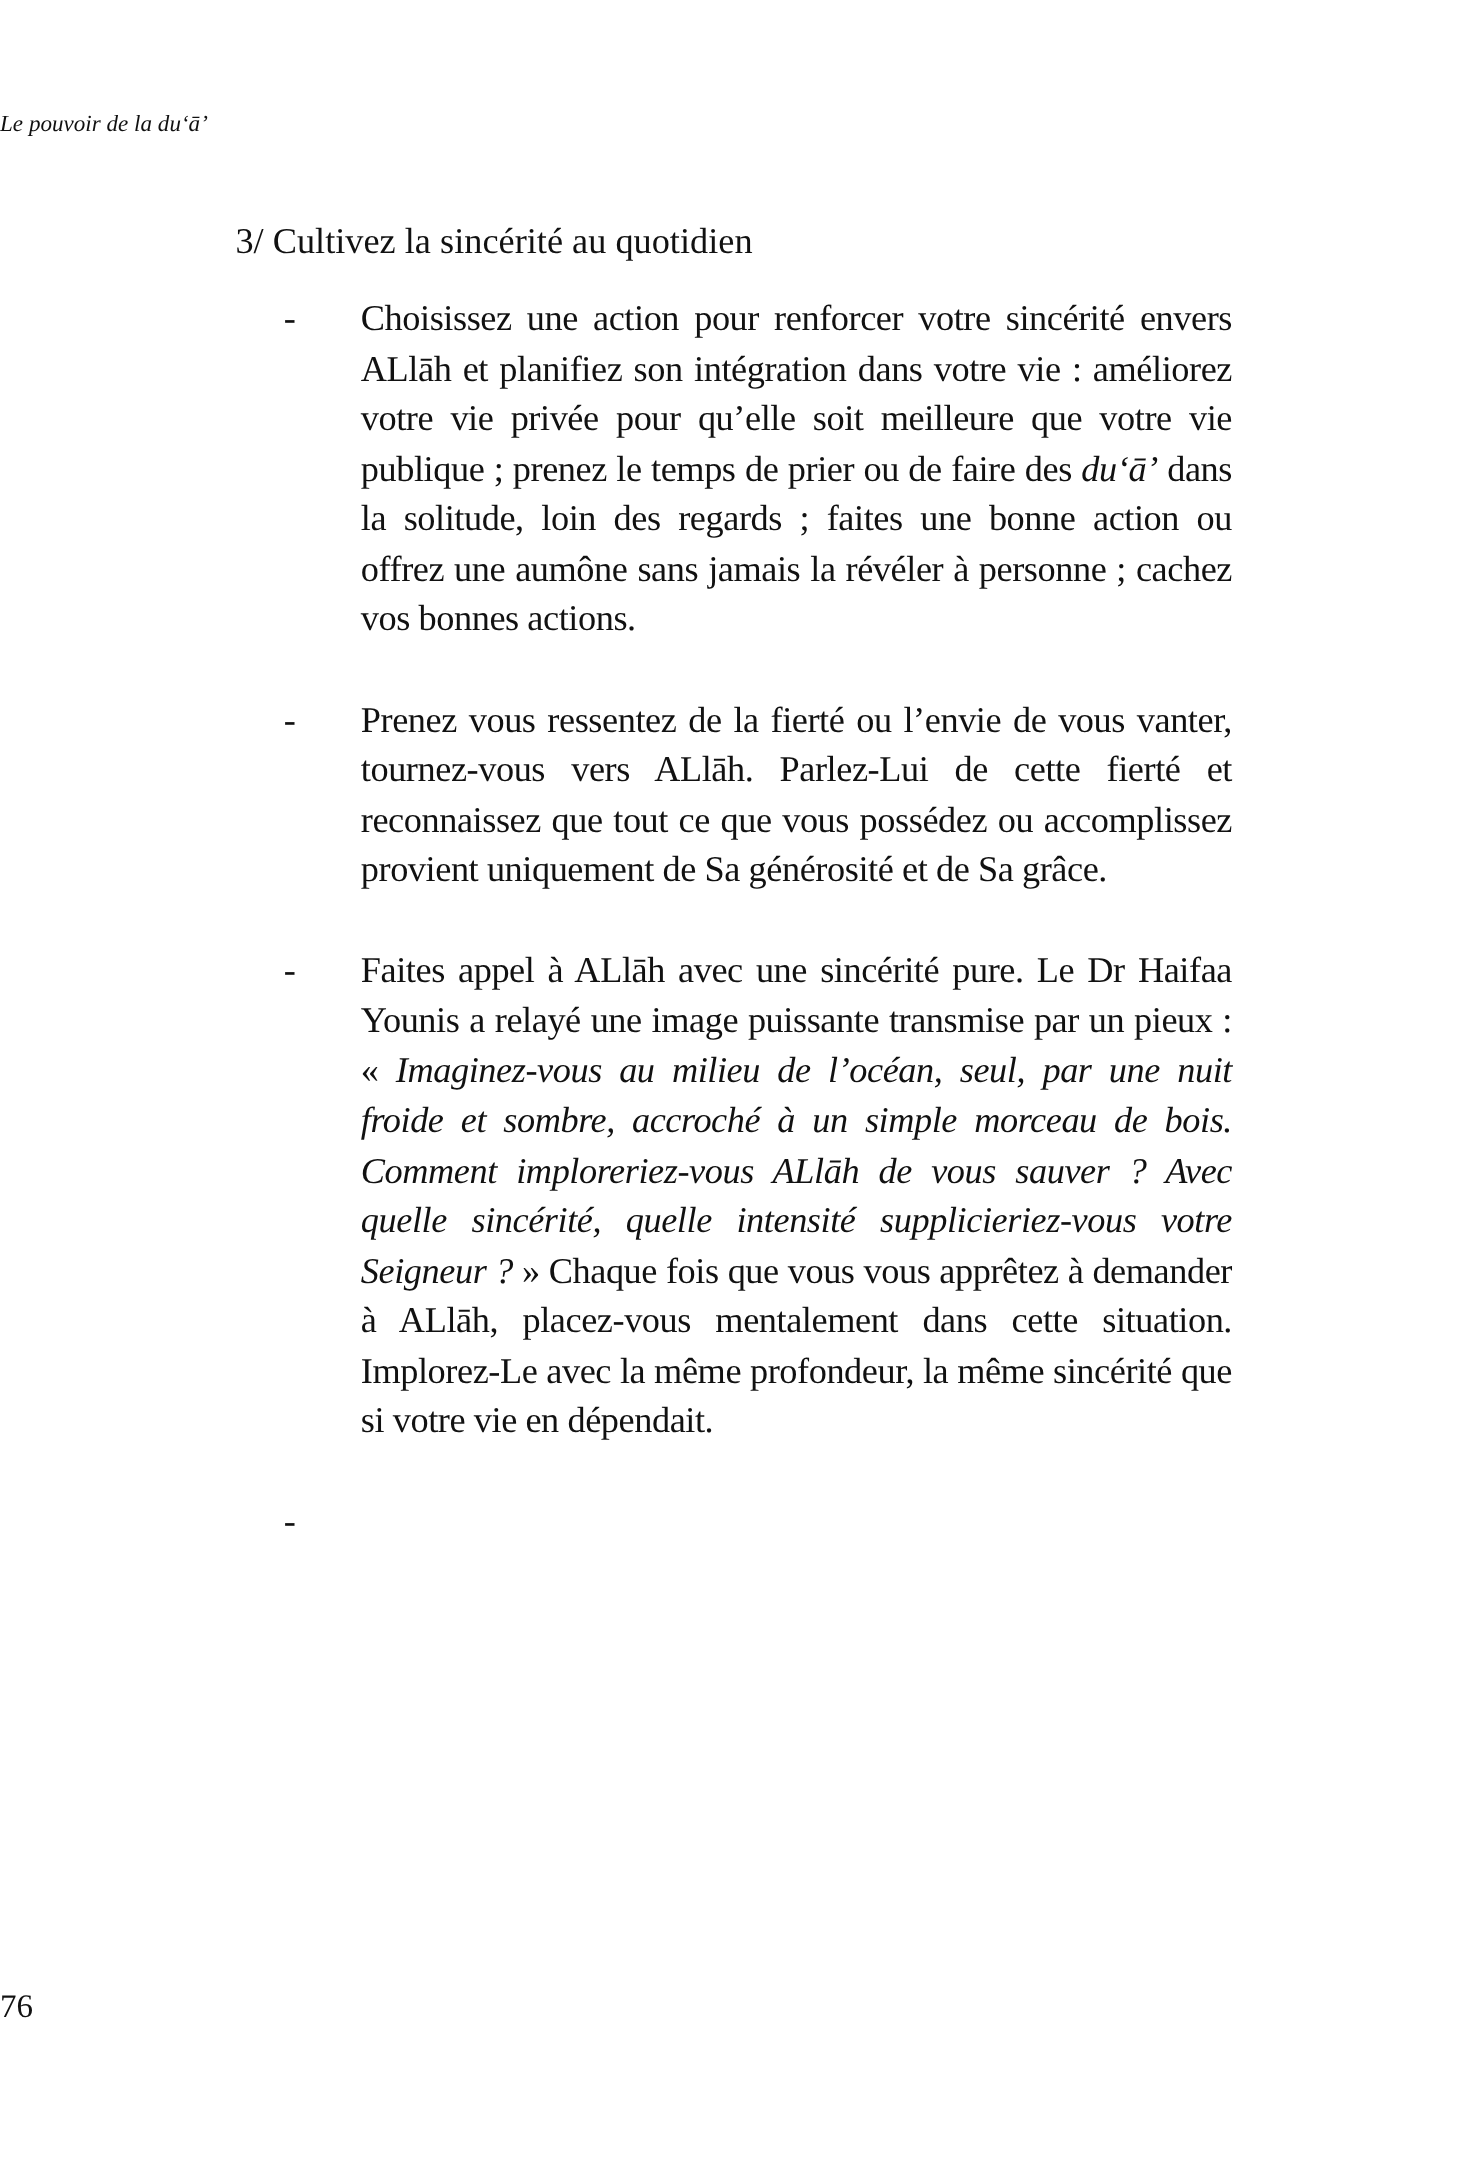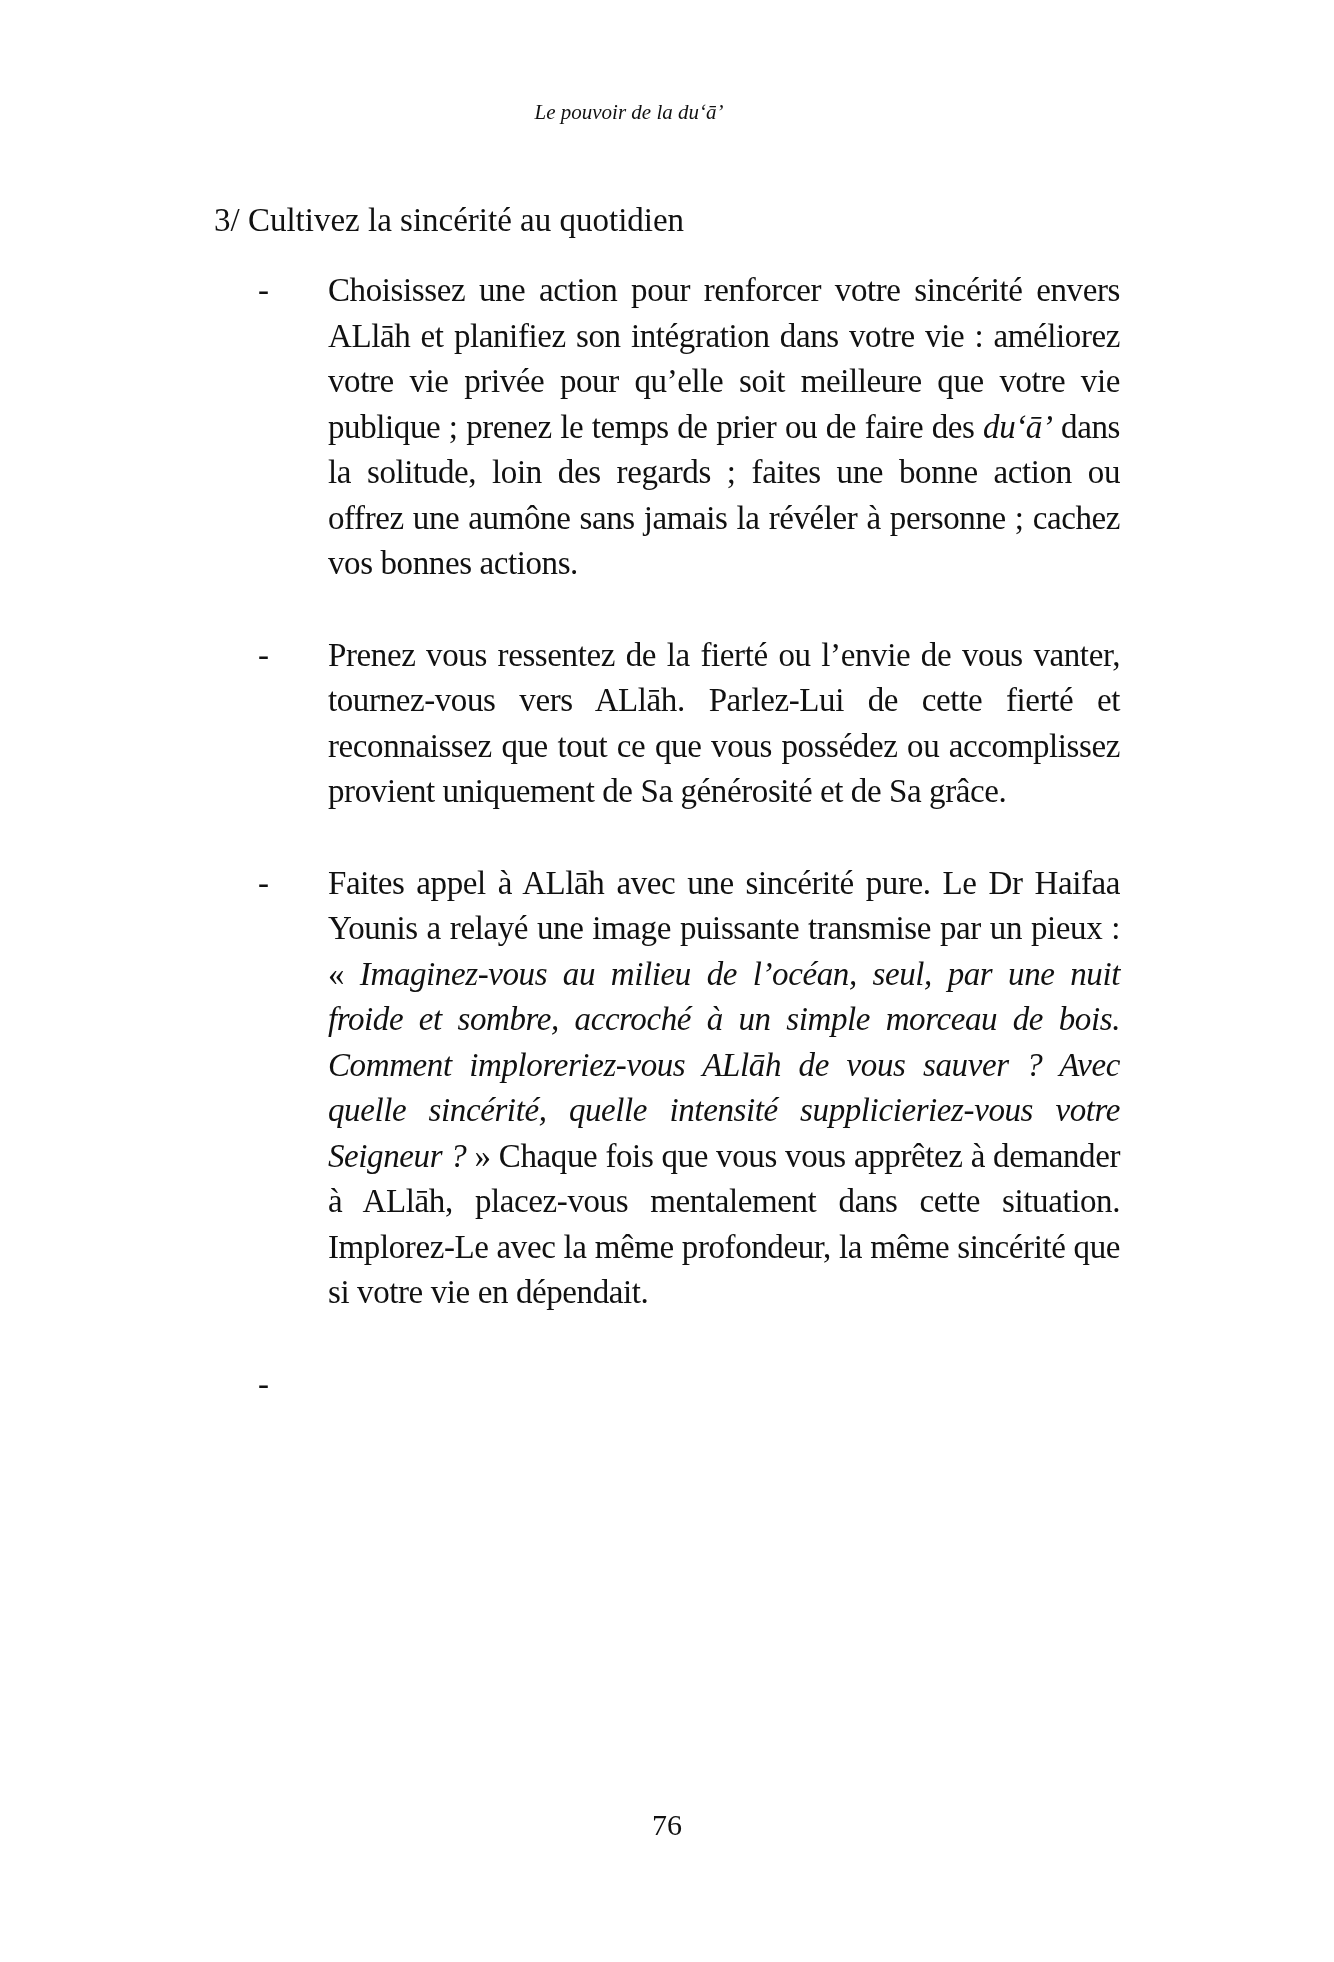--- a/index.html
+++ b/index.html
@@ -1,26 +1,26 @@
 <!DOCTYPE html>
 <html><head>
 <meta charset="utf-8">
 <style>
   html, body { margin: 0; padding: 0; background: #ffffff; }
   body { width: 1334px; height: 1962px; position: relative; overflow: hidden;
          font-family: "Liberation Serif", "DejaVu Serif", serif; color: #111; }
-  .running-header { position: absolute; top: 100px; left: 0; width: 1184px; text-align: center;
-         font-style: italic; font-size: 21px; margin-left: 37px; }
+  .running-header { position: absolute; top: 100px; left: 0; width: 1184px; 
+         font-style: italic; font-size: 21px; }
   .section-heading { position: absolute; top: 202px; left: 214px; font-size: 33px; }
   .list { position: absolute; top: 268px; left: 258px; width: 862px; margin: 0; padding: 0; list-style: none; }
   .item { position: relative; padding-left: 70px; font-size: 33px; line-height: 45.5px;
           text-align: justify; margin-bottom: 46px; letter-spacing: -0.4px; }
   .dash { position: absolute; left: 0; top: 0; }
   .ital { font-style: italic; }
-  .page-number { position: absolute; top: 1808px; left: 0; width: 1334px; text-align: center; font-size: 30px; }
+  .page-number { position: absolute; top: 1808px; left: 0; width: 1334px; text-align: left; font-size: 30px; }
 </style>
 </head>
 <body>
 
 <div class="running-header">Le pouvoir de la du‘ā’</div>
 
 <div class="section-heading">3/ Cultivez la sincérité au quotidien</div>
 
 <ul class="list">
   <li class="item">

